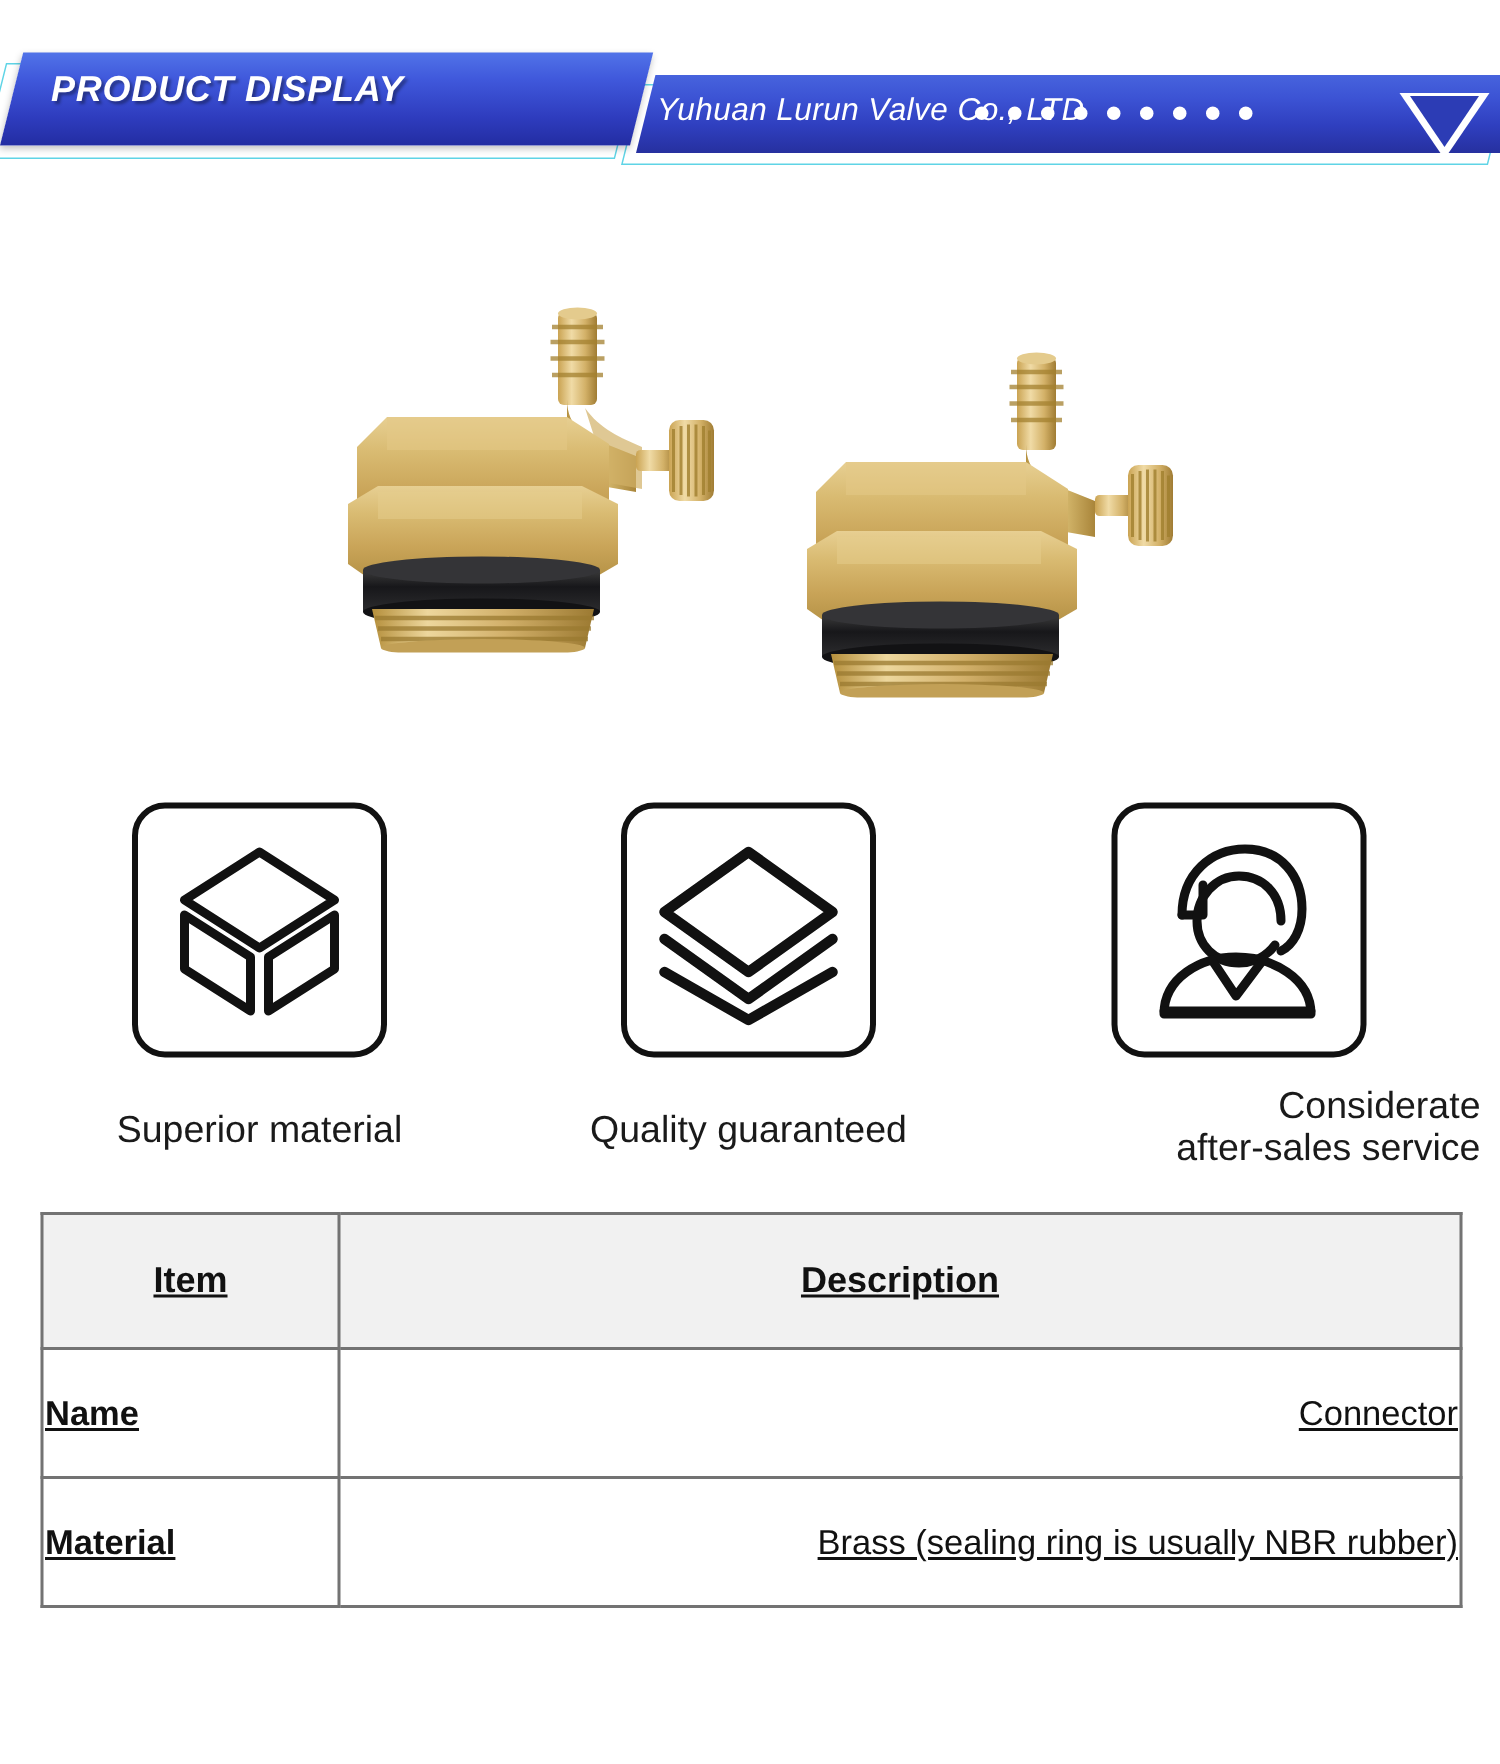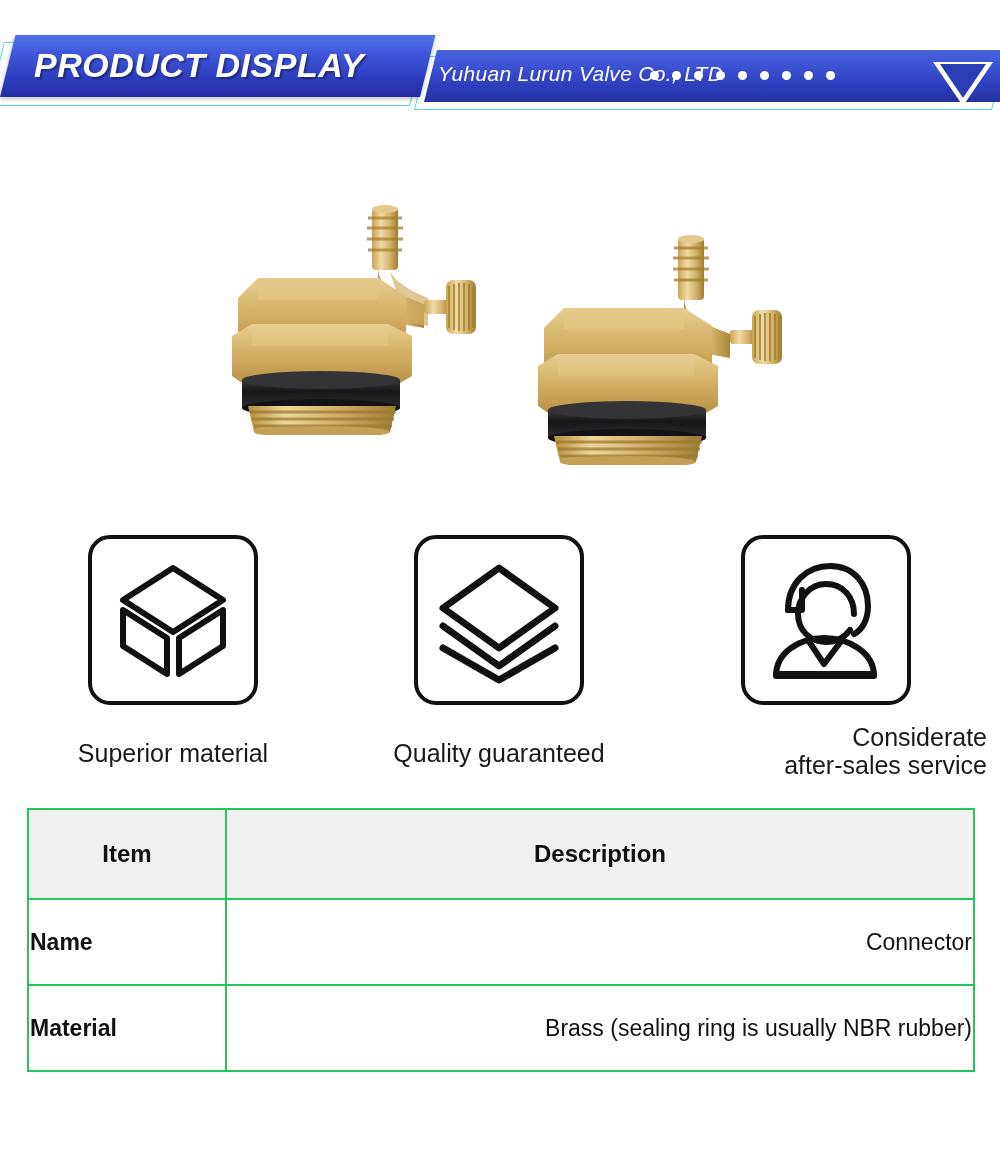--- a/index.html
+++ b/index.html
@@ -50,21 +50,21 @@
     transform:skewX(-14deg);transform-origin:left bottom;
     box-shadow:0 2px 5px rgba(0,0,0,.25);
   }
   .banner-left-outline{
     position:absolute;left:-12px;top:7px;width:420px;height:62px;
     border:1.5px solid #5fd4e6;
     transform:skewX(-14deg);transform-origin:left bottom;
   }
   .banner-left-text{
     position:absolute;left:34px;top:46px;z-index:11;
-    font-style:italic;font-weight:bold;color:#ffffff;font-size:34px;
+    font-style:italic;font-weight:bold;color:#ffffff;font-size:24px;
     letter-spacing:.5px;white-space:nowrap;
     text-shadow:2px 2px 2px rgba(0,0,0,.35);
   }
 
   
   .product-area{position:absolute;left:0;top:160px;width:1000px;height:350px;}
 
   .valve{position:absolute;}
   .valve svg{display:block;}
 
@@ -86,21 +86,21 @@
   #feat-0 .feat-label{position:absolute;left:-40px;top:188px;width:250px;}
   #feat-1 .feat-label{position:absolute;left:-46px;top:188px;width:262px;}
   #feat-2 .feat-label{position:absolute;left:-76px;top:172px;width:322px;text-align:right;}
 
   
   .spec-table{
     position:absolute;left:27px;top:808px;width:948px;
     border-collapse:collapse;table-layout:fixed;
   }
   .spec-table td,.spec-table th{
-    border:2px solid #22c55e;box-sizing:border-box;
+    border:2px solid #737373;box-sizing:border-box;text-decoration:underline;
   }
   .spec-table .c-item{width:198px;}
   .spec-table thead th{
     background:#f1f1f1;height:90px;font-size:24px;font-weight:bold;color:#111;
     text-align:center;vertical-align:middle;
   }
   .spec-table tbody td{height:86px;vertical-align:middle;}
   .spec-table tbody td.k{
     font-size:23px;font-weight:bold;color:#111;
   }

